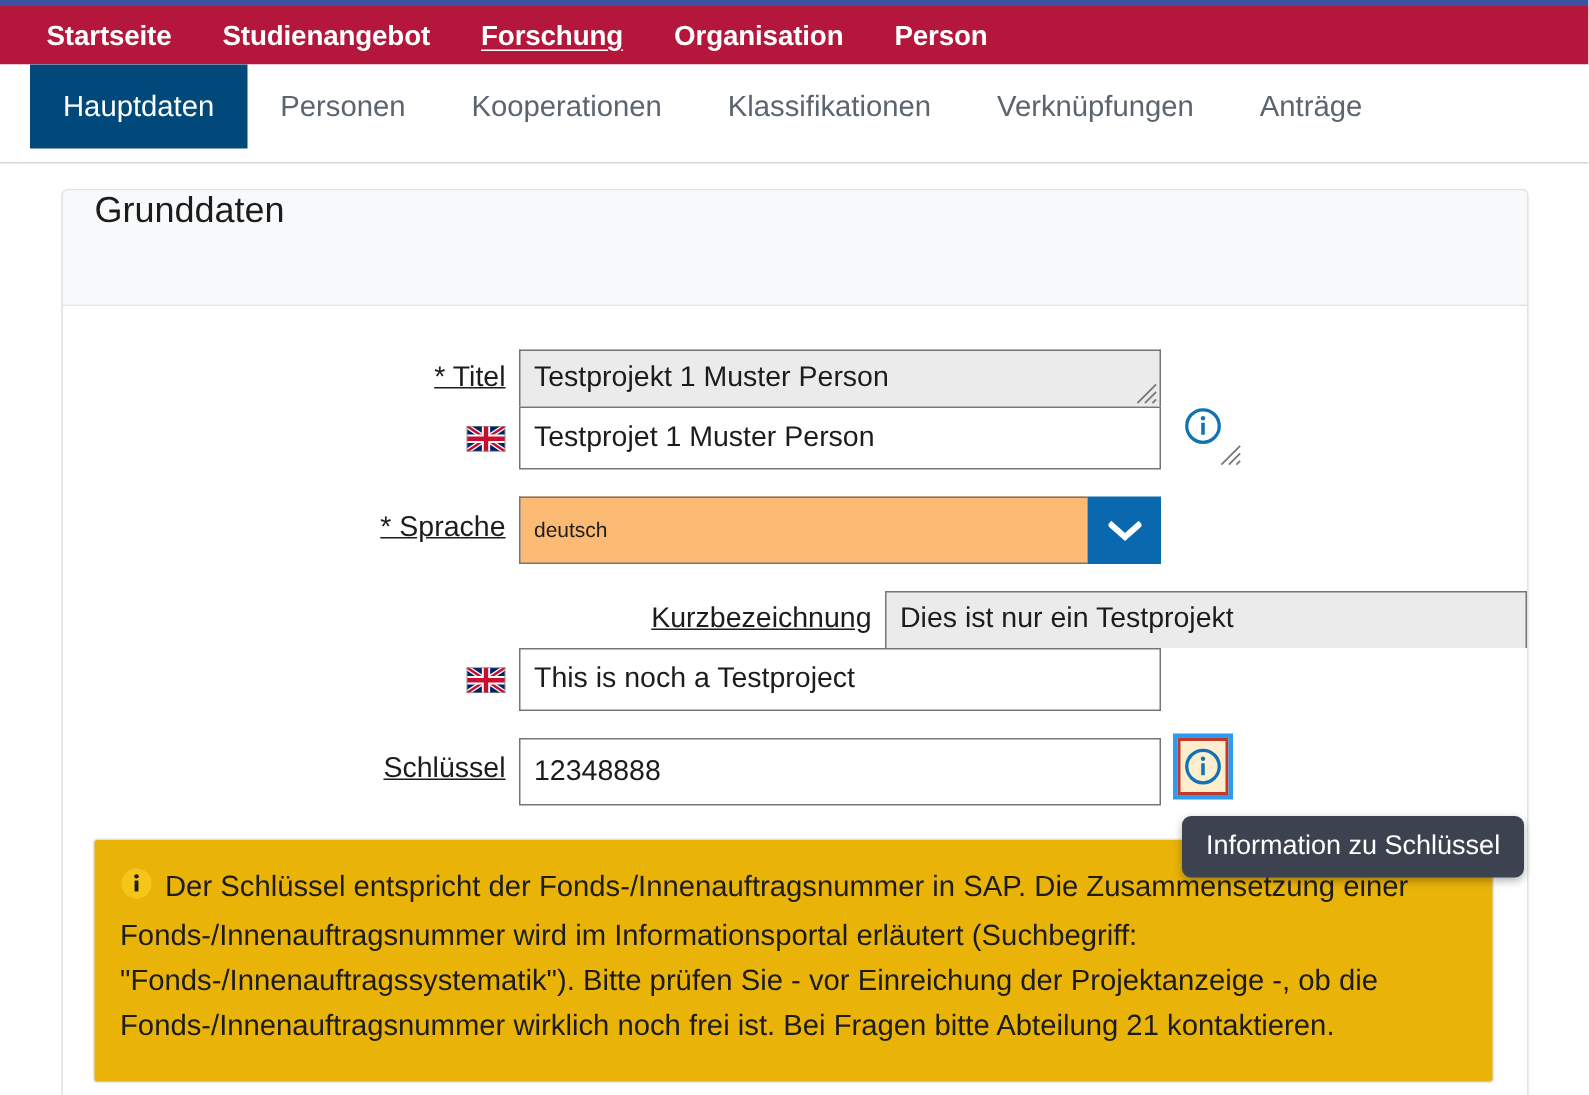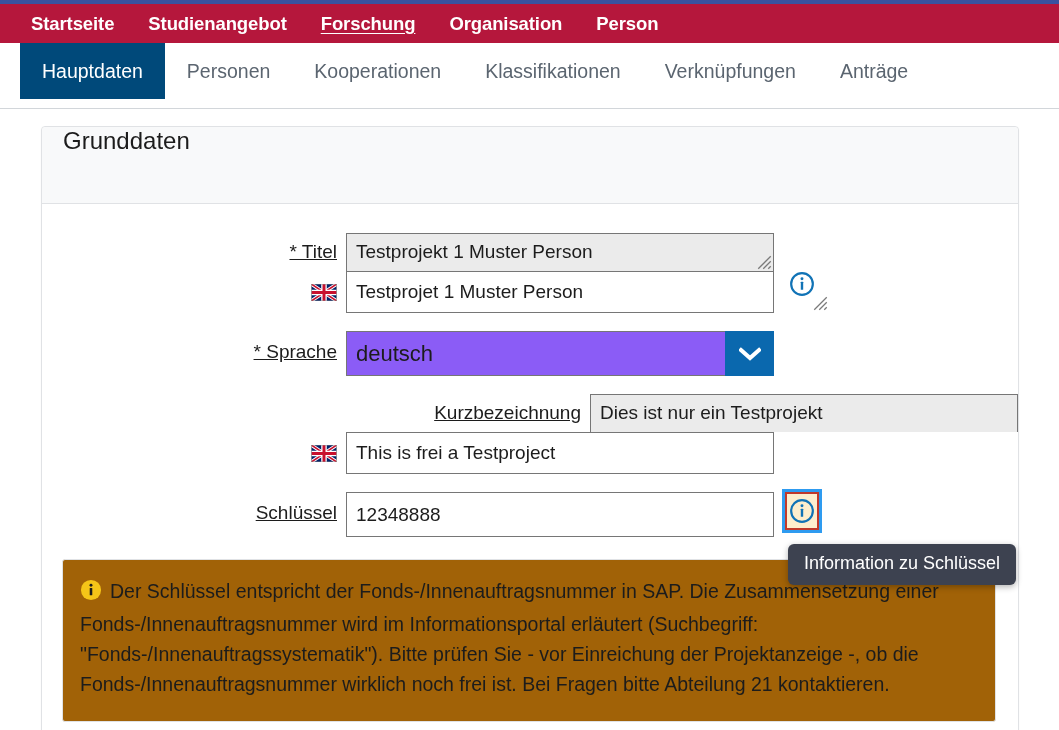--- a/index.html
+++ b/index.html
@@ -146,22 +146,22 @@
     height: 15px;
     pointer-events: none;
   }
 
   
   .selectwrap { display: flex; width: 428px; height: 45px; }
   .selectbox {
     flex: 1;
     border: 1px solid #767676;
     border-right: none;
-    background: #8b5cf6;
-    font-size: 22px;
+    background: #fdba74;
+    font-size: 14px;
     color: #1c1c1c;
     padding: 0 9px;
     line-height: 43px;
   }
   .selectbtn {
     width: 49px;
     background: #0a68ae;
     display: flex;
     align-items: center;
     justify-content: center;
@@ -198,21 +198,21 @@
     white-space: nowrap;
     box-shadow: 0 2px 6px rgba(0,0,0,0.3);
     z-index: 40;
   }
 
   
   .msgbox {
     margin: 22px 22px 0 20px;
     border: 1px solid #e0e2e5;
     border-radius: 3px;
-    background: #a16207;
+    background: #eab308;
     padding: 16px 20px 22px 17px;
     font-size: 19.5px;
     line-height: 30px;
     color: #1c1c1c;
   }
   .msg-ico {
     display: inline-block;
     vertical-align: -3px;
     margin-right: 8px;
   }
@@ -309,21 +309,21 @@
         <svg class="ukflag" width="26" height="17" viewBox="0 0 60 40">
           <rect width="60" height="40" fill="#012169"></rect>
           <path d="M0,0 L60,40 M60,0 L0,40" stroke="#fff" stroke-width="8"></path>
           <path d="M0,0 L60,40 M60,0 L0,40" stroke="#C8102E" stroke-width="4"></path>
           <path d="M30,0 V40 M0,20 H60" stroke="#fff" stroke-width="13"></path>
           <path d="M30,0 V40 M0,20 H60" stroke="#C8102E" stroke-width="7"></path>
           <rect x="0" y="0" width="60" height="40" fill="none" stroke="#8f8f8f" stroke-width="2"></rect>
         </svg>
       </div>
       <div class="fieldwrap">
-        <div class="txtfield" style="height:42px;line-height:40px;">This is frei a Testproject</div>
+        <div class="txtfield" style="height:42px;line-height:40px;">This is noch a Testproject</div>
       </div>
     </div>
 
     <div class="form-row" style="margin-top:18px;">
       <div class="lbl" style="padding-top:10px;">Schlüssel</div>
       <div class="fieldwrap">
         <div class="txtfield" style="height:45px;line-height:43px;">12348888</div>
         <div class="infoicon-slot" style="align-items:flex-start;">
           <span class="infoicon-focus">
             <svg width="26" height="26" viewBox="0 0 24 24">

